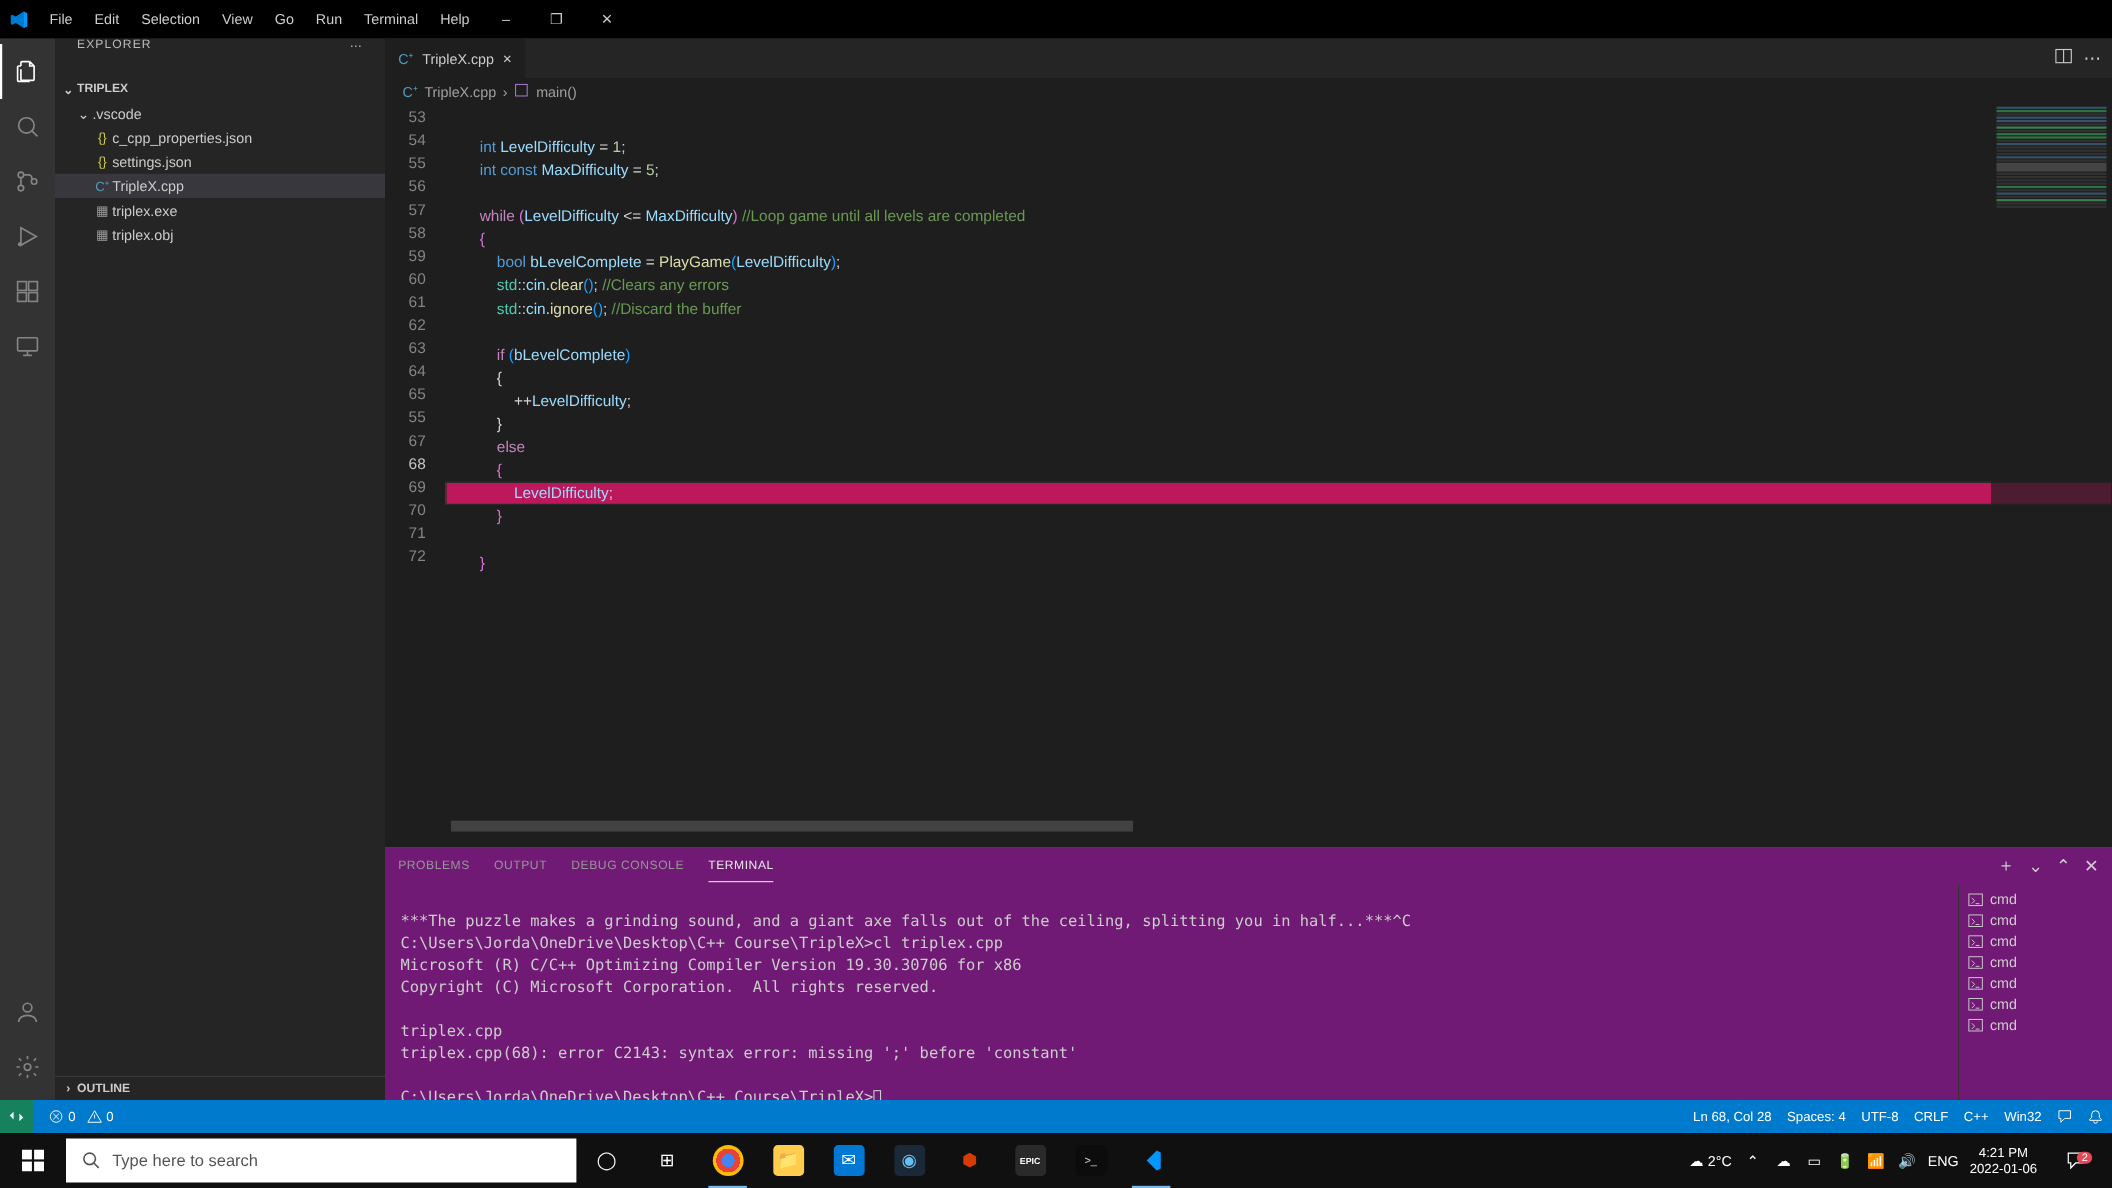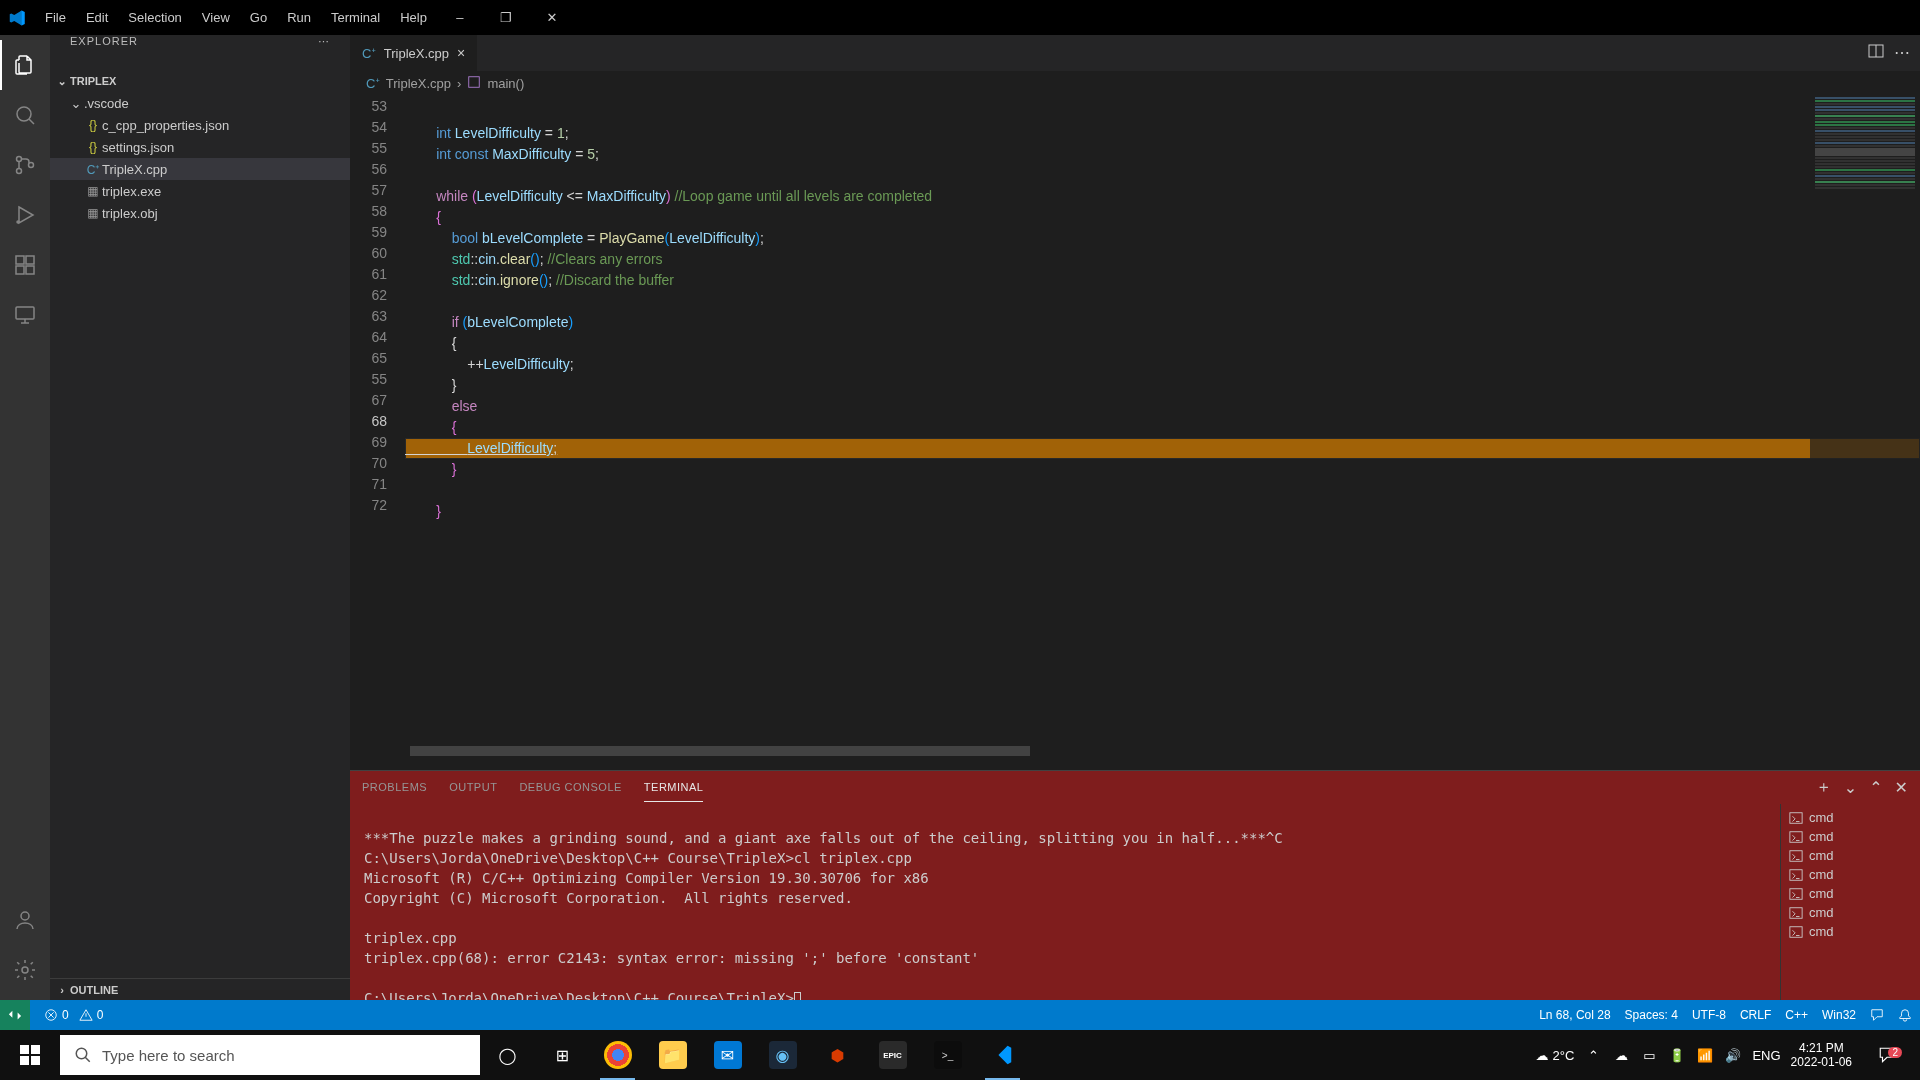--- a/index.html
+++ b/index.html
@@ -48,21 +48,21 @@
   .tab .close { color:#ccc; font-size:14px; }
   .tab-actions { display:flex; gap:10px; padding:0 10px; color:#ccc; }
   .breadcrumb { height:25px; display:flex; align-items:center; padding:0 16px; gap:6px; font-size:13px; color:#a0a0a0; background:#1e1e1e; border-bottom:1px solid #1e1e1e; }
   .breadcrumb .file-icon { color:#519aba; }
   .breadcrumb .sym-icon { color:#b180d7; }
 
   .editor-body { flex:1; display:flex; position:relative; overflow:hidden; }
   .gutter { width:55px; text-align:right; padding-right:18px; color:#858585; font-family:Consolas,monospace; font-size:14px; line-height:21px; }
   .code { flex:1; font-family:Consolas,monospace; font-size:14px; line-height:21px; white-space:pre; color:#d4d4d4;margin-top:27px; }
   .code .line { height:21px; }
-  .code .line.current { background:#a16207; box-shadow: inset 0 0 0 1px #282828; text-decoration: underline; }
+  .code .line.current { background:#be185d; box-shadow: inset 0 0 0 1px #282828; }
 
   .tok-kw { color:#569cd6; }
   .tok-ctrl { color:#c586c0; }
   .tok-var { color:#9cdcfe; }
   .tok-type { color:#4ec9b0; }
   .tok-fn { color:#dcdcaa; }
   .tok-num { color:#b5cea8; }
   .tok-cmt { color:#6a9955; }
   .tok-paren { color:#da70d6; }
   .tok-paren2 { color:#179fff; }
@@ -70,21 +70,21 @@
   .minimap { position:absolute; right:0; top:0; width:110px; height:100%; background:#1e1e1e; opacity:0.7; overflow:hidden; }
   .minimap-line { height:2px; margin:1px 5px; background:#3a3a3a; }
   .minimap-line.hl { background:#4a6; }
   .minimap-line.cmt { background:#395; }
   .minimap-line.kw { background:#468; }
 
   .hscroll { height:10px; background:#1e1e1e; position:relative; }
   .hscroll .thumb { position:absolute; left:60px; width:620px; top:0; bottom:0; background:#424242; }
 
   
-  .panel { height: calc(100% - 36px - 25px - 400px); min-height: 230px; background:#7f1d1d; border-top:1px solid #414141; display:flex; flex-direction:column;margin-top:14px; }
+  .panel { height: calc(100% - 36px - 25px - 400px); min-height: 230px; background:#701a75; border-top:1px solid #414141; display:flex; flex-direction:column;margin-top:14px; }
   
   .editor-body { height: 400px; }
   .panel { height: 230px; }
 
   .panel-tabs { height:33px; display:flex; align-items:center; justify-content:space-between; padding:0 12px; }
   .panel-tabs .left { display:flex; gap:22px; font-size:11px; letter-spacing:0.5px; }
   .panel-tab { color:#969696; padding:8px 0; }
   .panel-tab.active { color:#e7e7e7; border-bottom:1px solid #e7e7e7; }
   .panel-tabs .right { display:flex; gap:12px; align-items:center; color:#ccc; }
   .panel-body { flex:1; display:flex; overflow:hidden; }
@@ -95,21 +95,21 @@
 
   
   .status-bar { height:30px; background:#007acc; color:#fff; display:flex; align-items:center; justify-content:space-between; font-size:12px; padding:0 8px; }
   .status-left, .status-right { display:flex; align-items:center; gap:14px; }
   .status-item { display:flex; align-items:center; gap:4px; }
 
   
   .taskbar { height:50px; background:#101010; display:flex; align-items:center; justify-content:space-between; color:#fff; font-size:13px; }
   .taskbar .left { display:flex; align-items:center; height:100%; }
   .start-btn { width:60px; height:100%; display:flex; align-items:center; justify-content:center; }
-  .search-box { width:420px; height:40px; margin:5px 0; background:#fff; color:#555; display:flex; align-items:center; gap:10px; padding:0 14px; font-size:15px; }
+  .search-box { width:464px; height:40px; margin:5px 0; background:#fff; color:#555; display:flex; align-items:center; gap:10px; padding:0 14px; font-size:15px; }
   .task-icons { display:flex; height:100%; }
   .task-icon { width:55px; height:100%; display:flex; align-items:center; justify-content:center; position:relative; }
   .task-icon.active::after { content:""; position:absolute; bottom:0; left:10px; right:10px; height:2px; background:#76b9ed; }
   .task-icon .blk { width:28px; height:28px; border-radius:4px; display:flex; align-items:center; justify-content:center; font-size:16px; }
   .tray { display:flex; align-items:center; gap:10px; padding:0 8px; }
   .tray .clock { text-align:center; font-size:12px; line-height:14px; }
   .tray-icon { width:18px; display:flex; justify-content:center; }
   .notif { width:50px; height:100%; display:flex; align-items:center; justify-content:center; position:relative; }
   .notif .badge { position:absolute; bottom:6px; right:10px; background:#e74856; color:#fff; font-size:10px; border-radius:8px; padding:0 4px; }
 

